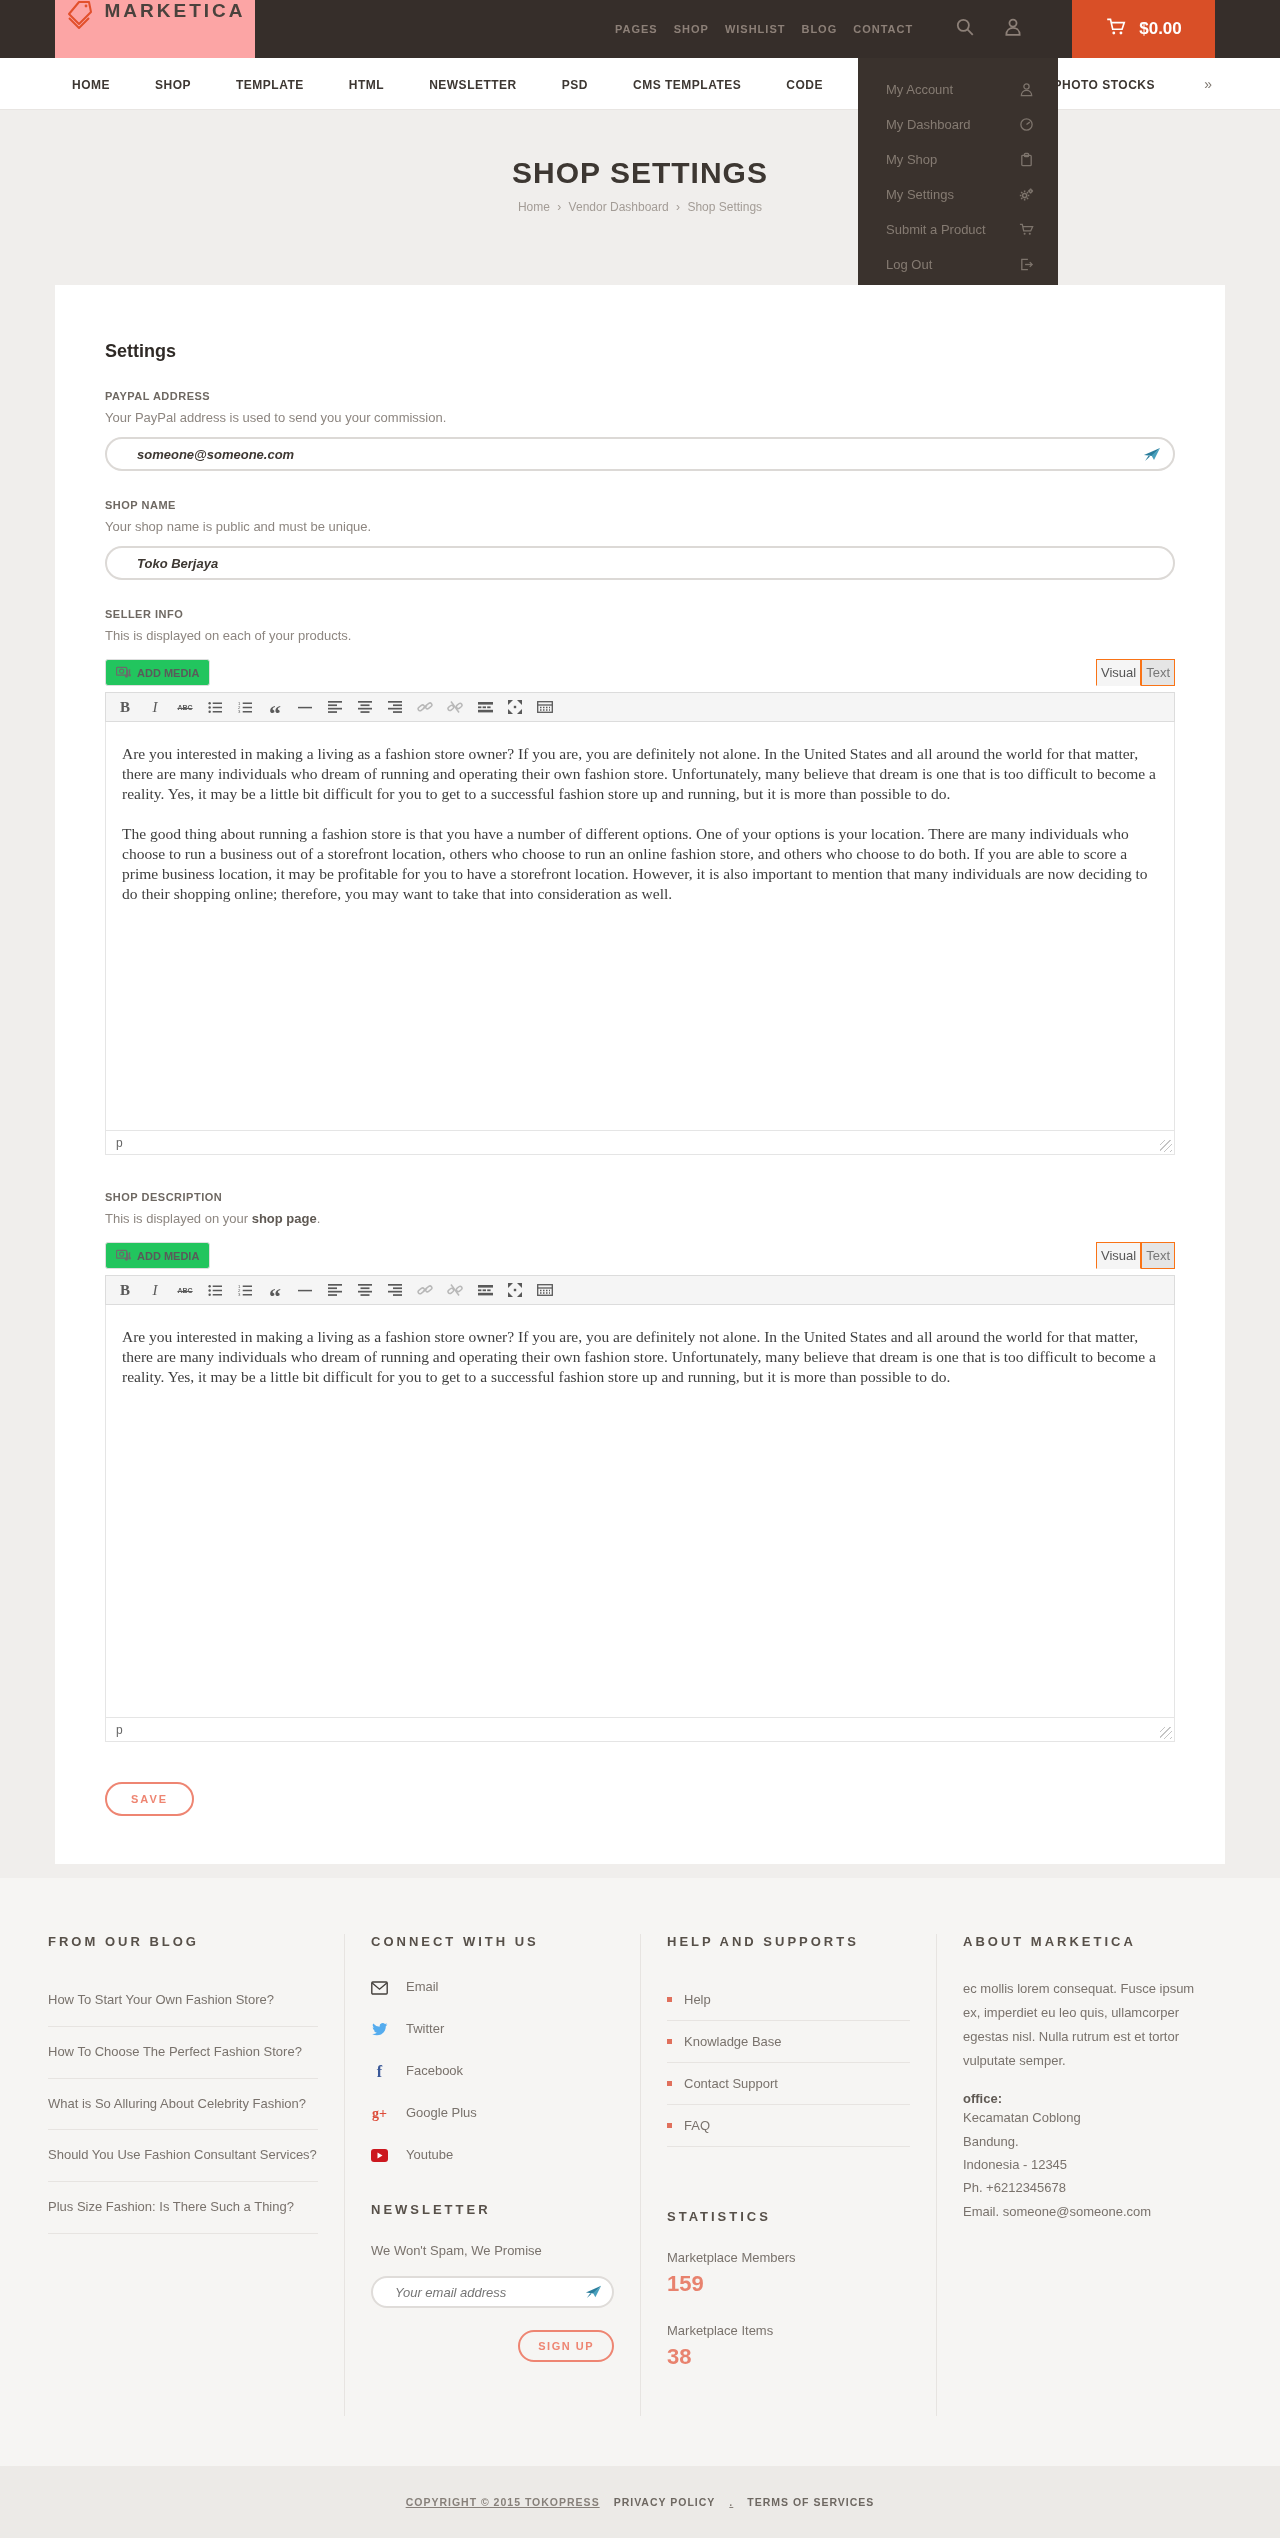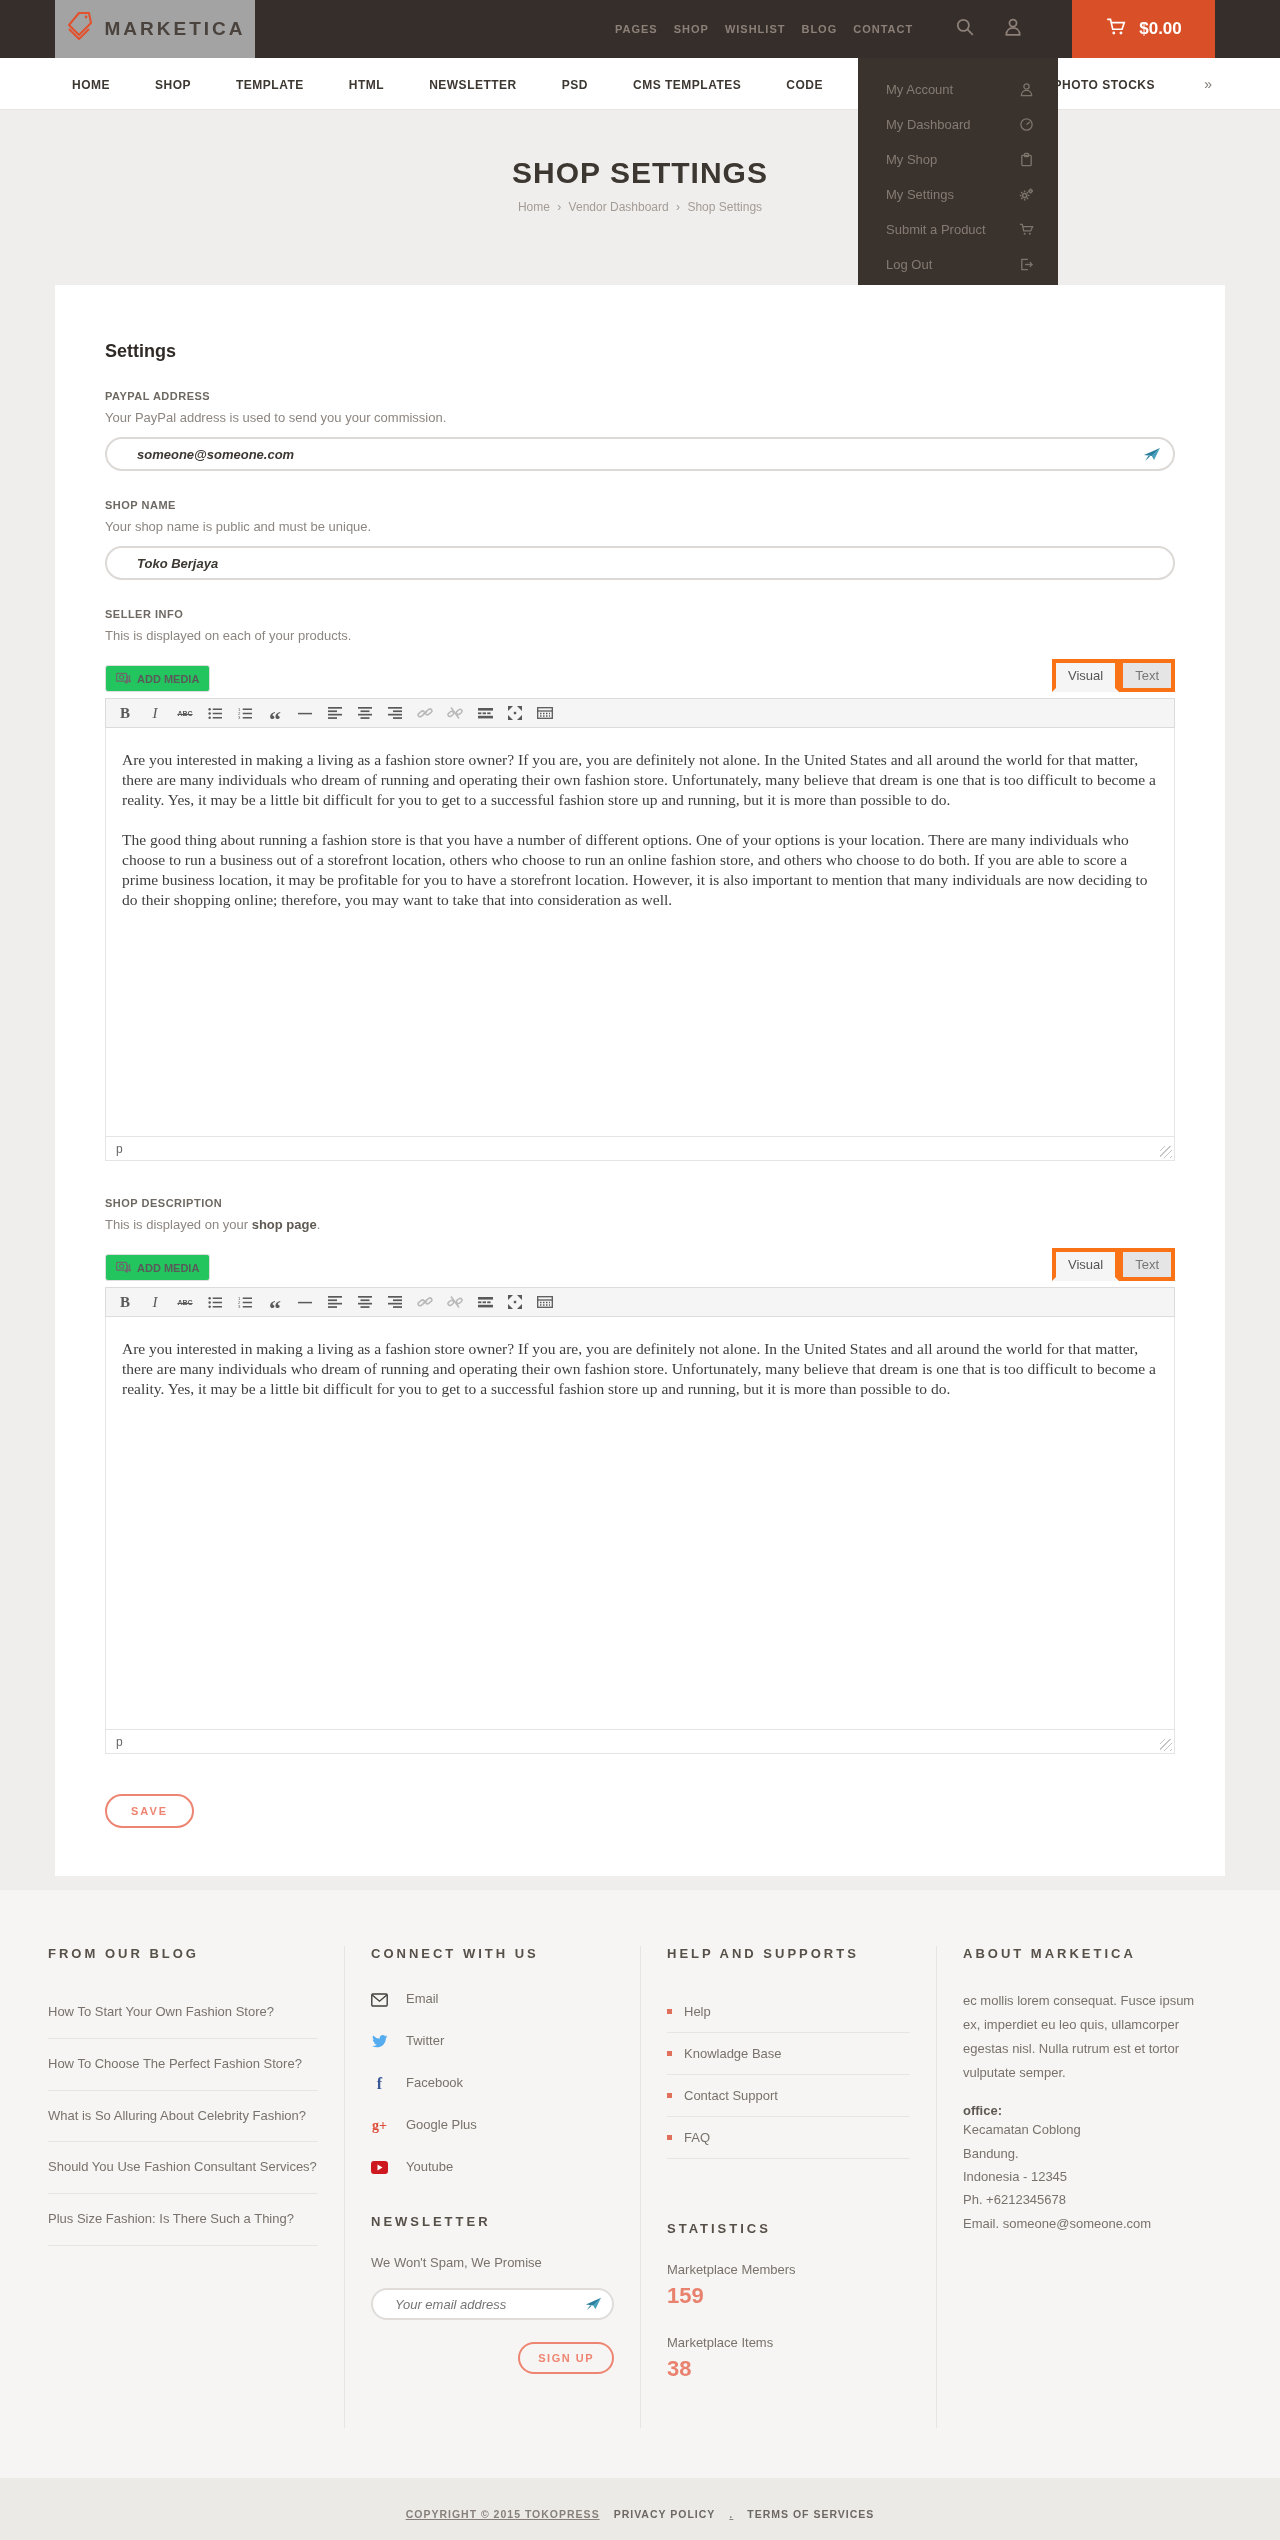--- a/index.html
+++ b/index.html
@@ -1,22 +1,22 @@
 <!DOCTYPE html>
 <html><head>
 <meta charset="utf-8">
 <style>
   * { margin:0; padding:0; box-sizing:border-box; }
   html,body { width:1280px; background:#ffffff; font-family:"Liberation Sans", sans-serif; }
   body { position:relative; }
 
   
   .header { position:relative; height:58px; background:#362e2a; }
-  .logo-box { position:absolute; left:55px; top:0; width:200px; height:58px; background:#a3a3a3;
-              display:flex; align-items:center; justify-content:center; gap:10px; }
+  .logo-box { position:absolute; left:55px; top:0; width:200px; height:58px; background:#fca5a5;
+              display:flex; align-items:flex-start; justify-content:center; gap:10px; }
   .logo-text { font-size:19px; font-weight:bold; letter-spacing:3px; color:#4a423d; }
   .header-nav { position:absolute; left:615px; top:0; height:58px; display:flex; align-items:center; gap:16px; }
   .header-nav a { font-size:11px; font-weight:bold; letter-spacing:1px; color:#8d8078; text-decoration:none; }
   .header-icons { position:absolute; left:955px; top:0; height:58px; display:flex; align-items:center; gap:28px; }
   .cart-box { position:absolute; left:1072px; top:0; width:143px; height:58px; background:#d94f27;
               display:flex; align-items:center; justify-content:center; gap:12px; color:#fff; }
   .cart-total { font-size:17px; font-weight:bold; color:#ffffff; }
 
   
   .menubar { position:relative; height:52px; background:#ffffff; border-bottom:1px solid #e8e5e2; }
@@ -51,21 +51,21 @@
                 padding:0 40px 0 30px; font-family:"Liberation Sans", sans-serif;
                 font-size:13px; font-style:italic; font-weight:bold; color:#3d3732; outline:none; }
   .send-ic { position:absolute; right:14px; top:8px; width:18px; height:18px; }
 
   
   .editor { margin-top:16px; }
   .editor-top { display:flex; align-items:flex-end; justify-content:space-between; }
   .add-media-btn { display:inline-flex; align-items:center; gap:6px; background:#22c55e; border:1px solid #dedede;
                    border-radius:3px; padding:5px 10px; font-size:11px; font-weight:bold; color:#5a5a5a; cursor:pointer; }
   .editor-tabs { display:flex; }
-  .etab { font-size:13px; color:#555; padding:5px 12px; border:4px solid #f97316; cursor:pointer; }
+  .etab { font-size:13px; color:#555; padding:5px 4px; border:1px solid #f97316; cursor:pointer; }
   .etab.active { background:#f5f5f5; border-bottom-color:#f5f5f5; position:relative; z-index:2; }
   .etab.inactive { background:#e5e5e5; color:#777; }
   .toolbar { margin-top:6px; height:30px; background:#f5f5f5; border:1px solid #dcdcdc;
              display:flex; align-items:center; gap:4px; padding:0 6px; }
   .tbtn { width:26px; height:24px; display:flex; align-items:center; justify-content:center;
           color:#595959; cursor:pointer; }
   .tbtn.disabled { color:#b8b8b8; }
   .tbtn svg { display:block; }
   .tb-b { font-family:"Liberation Serif", serif; font-weight:bold; font-size:15px; }
   .tb-i { font-family:"Liberation Serif", serif; font-style:italic; font-size:15px; }

